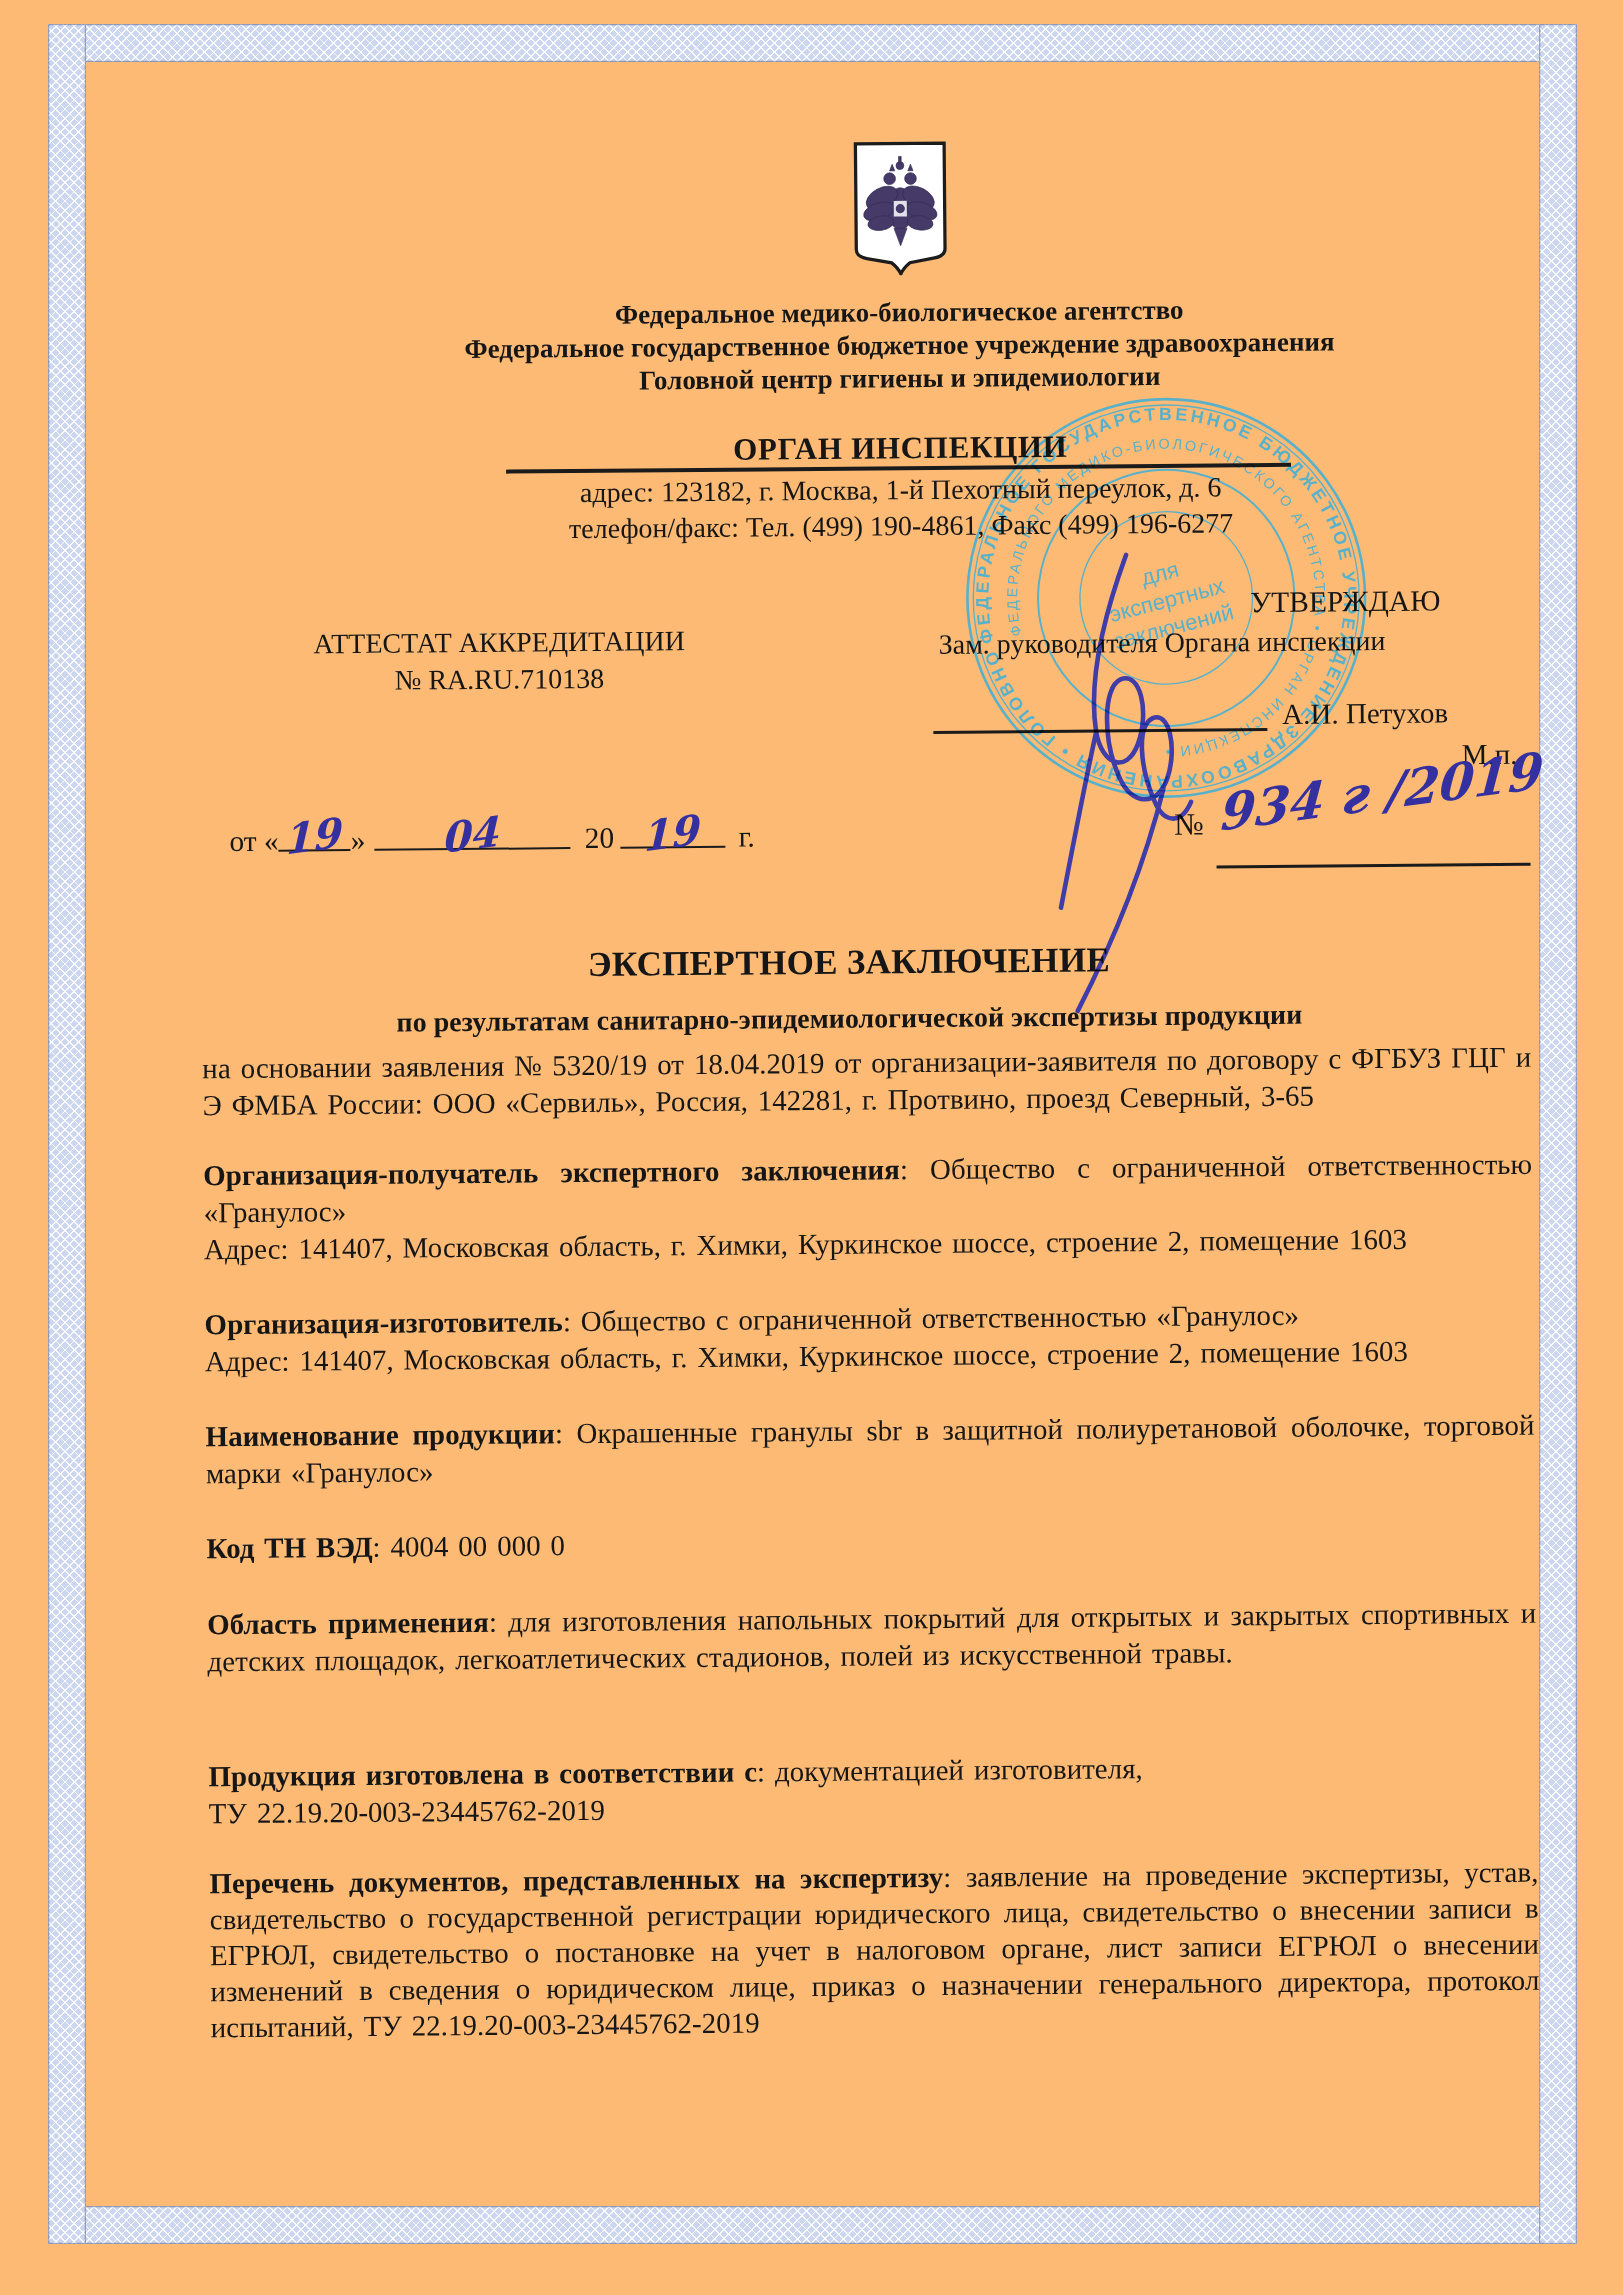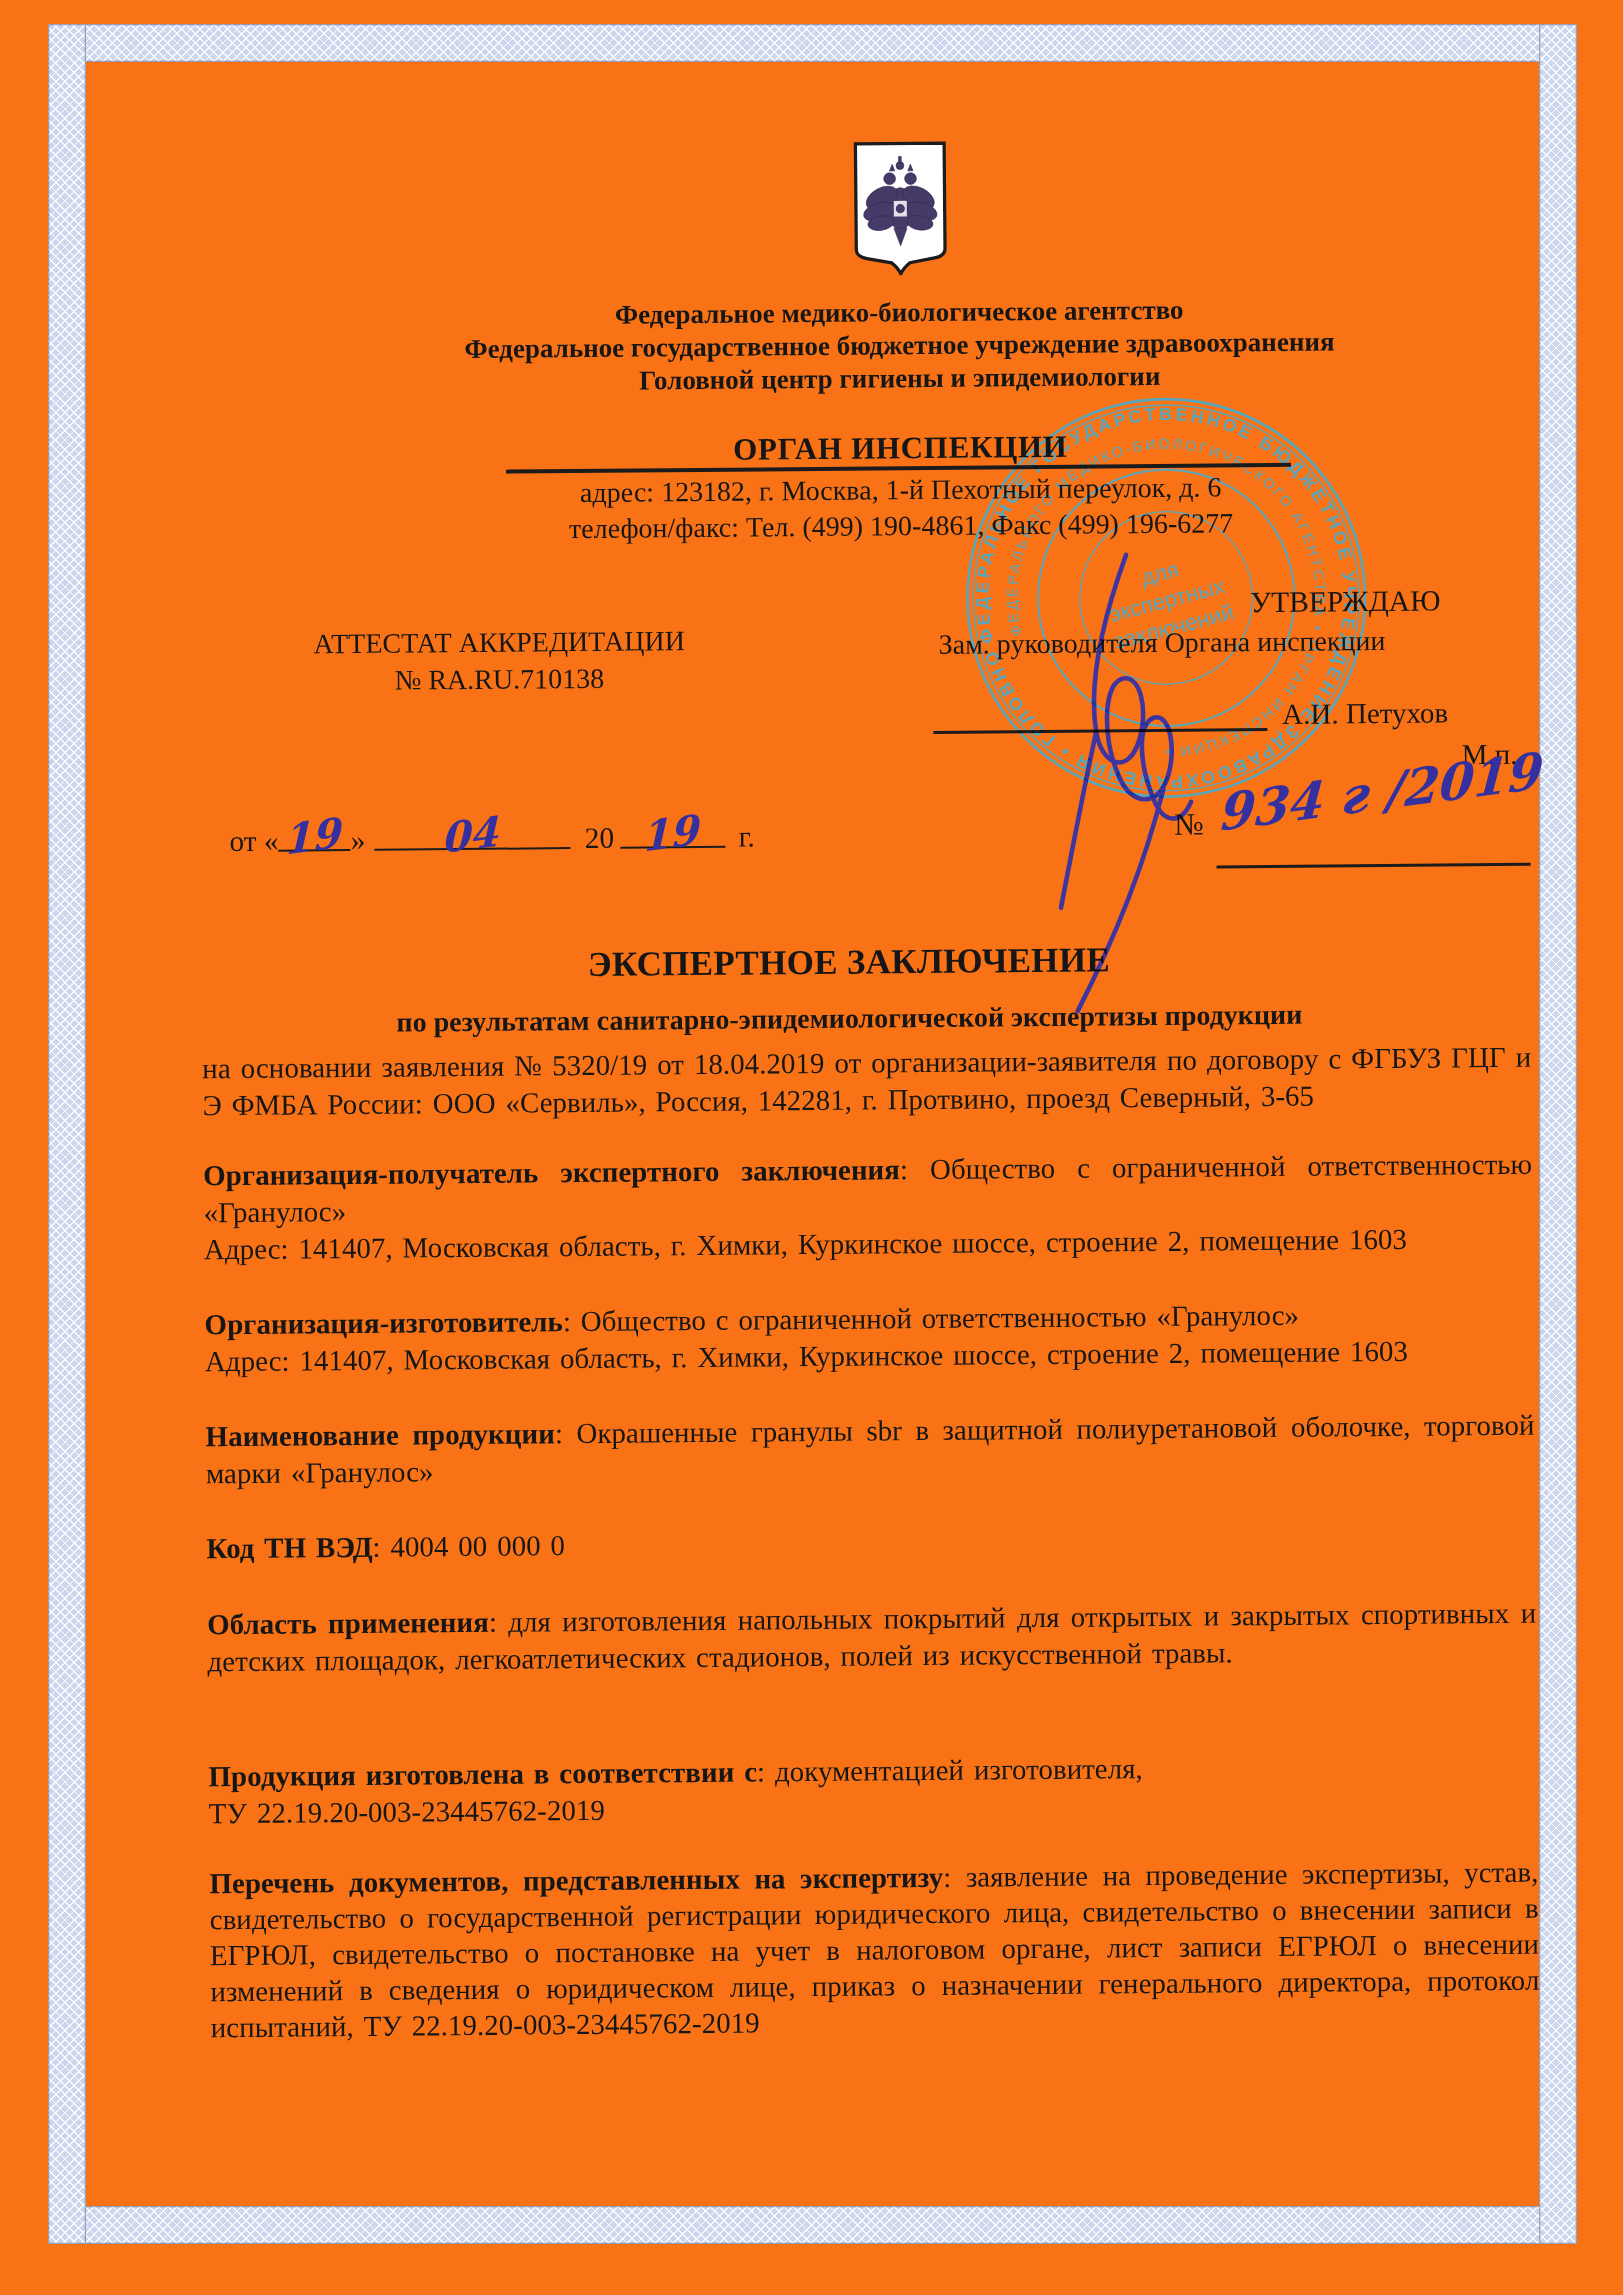--- a/index.html
+++ b/index.html
@@ -1,19 +1,19 @@
 <!DOCTYPE html>
 <html lang="ru" style="font-size:10.5px"><head>
 <meta charset="utf-8">
 <style>
   html,body{margin:0;padding:0;background:#e8e8e8;}
   .page{
     position:relative;
     width:1623px;height:2295px;
-    background:#f97316;
+    background:#fdba74;
     overflow:hidden;
     font-family:"Liberation Serif","DejaVu Serif",serif;
     color:#161616;
   }
   
   .bstrip{
     position:absolute;
     background-color:#ccd6ee;
     background-image:
       repeating-linear-gradient(45deg,  rgba(255,255,255,.95) 0 1.3px, transparent 1.3px 6.5px),

